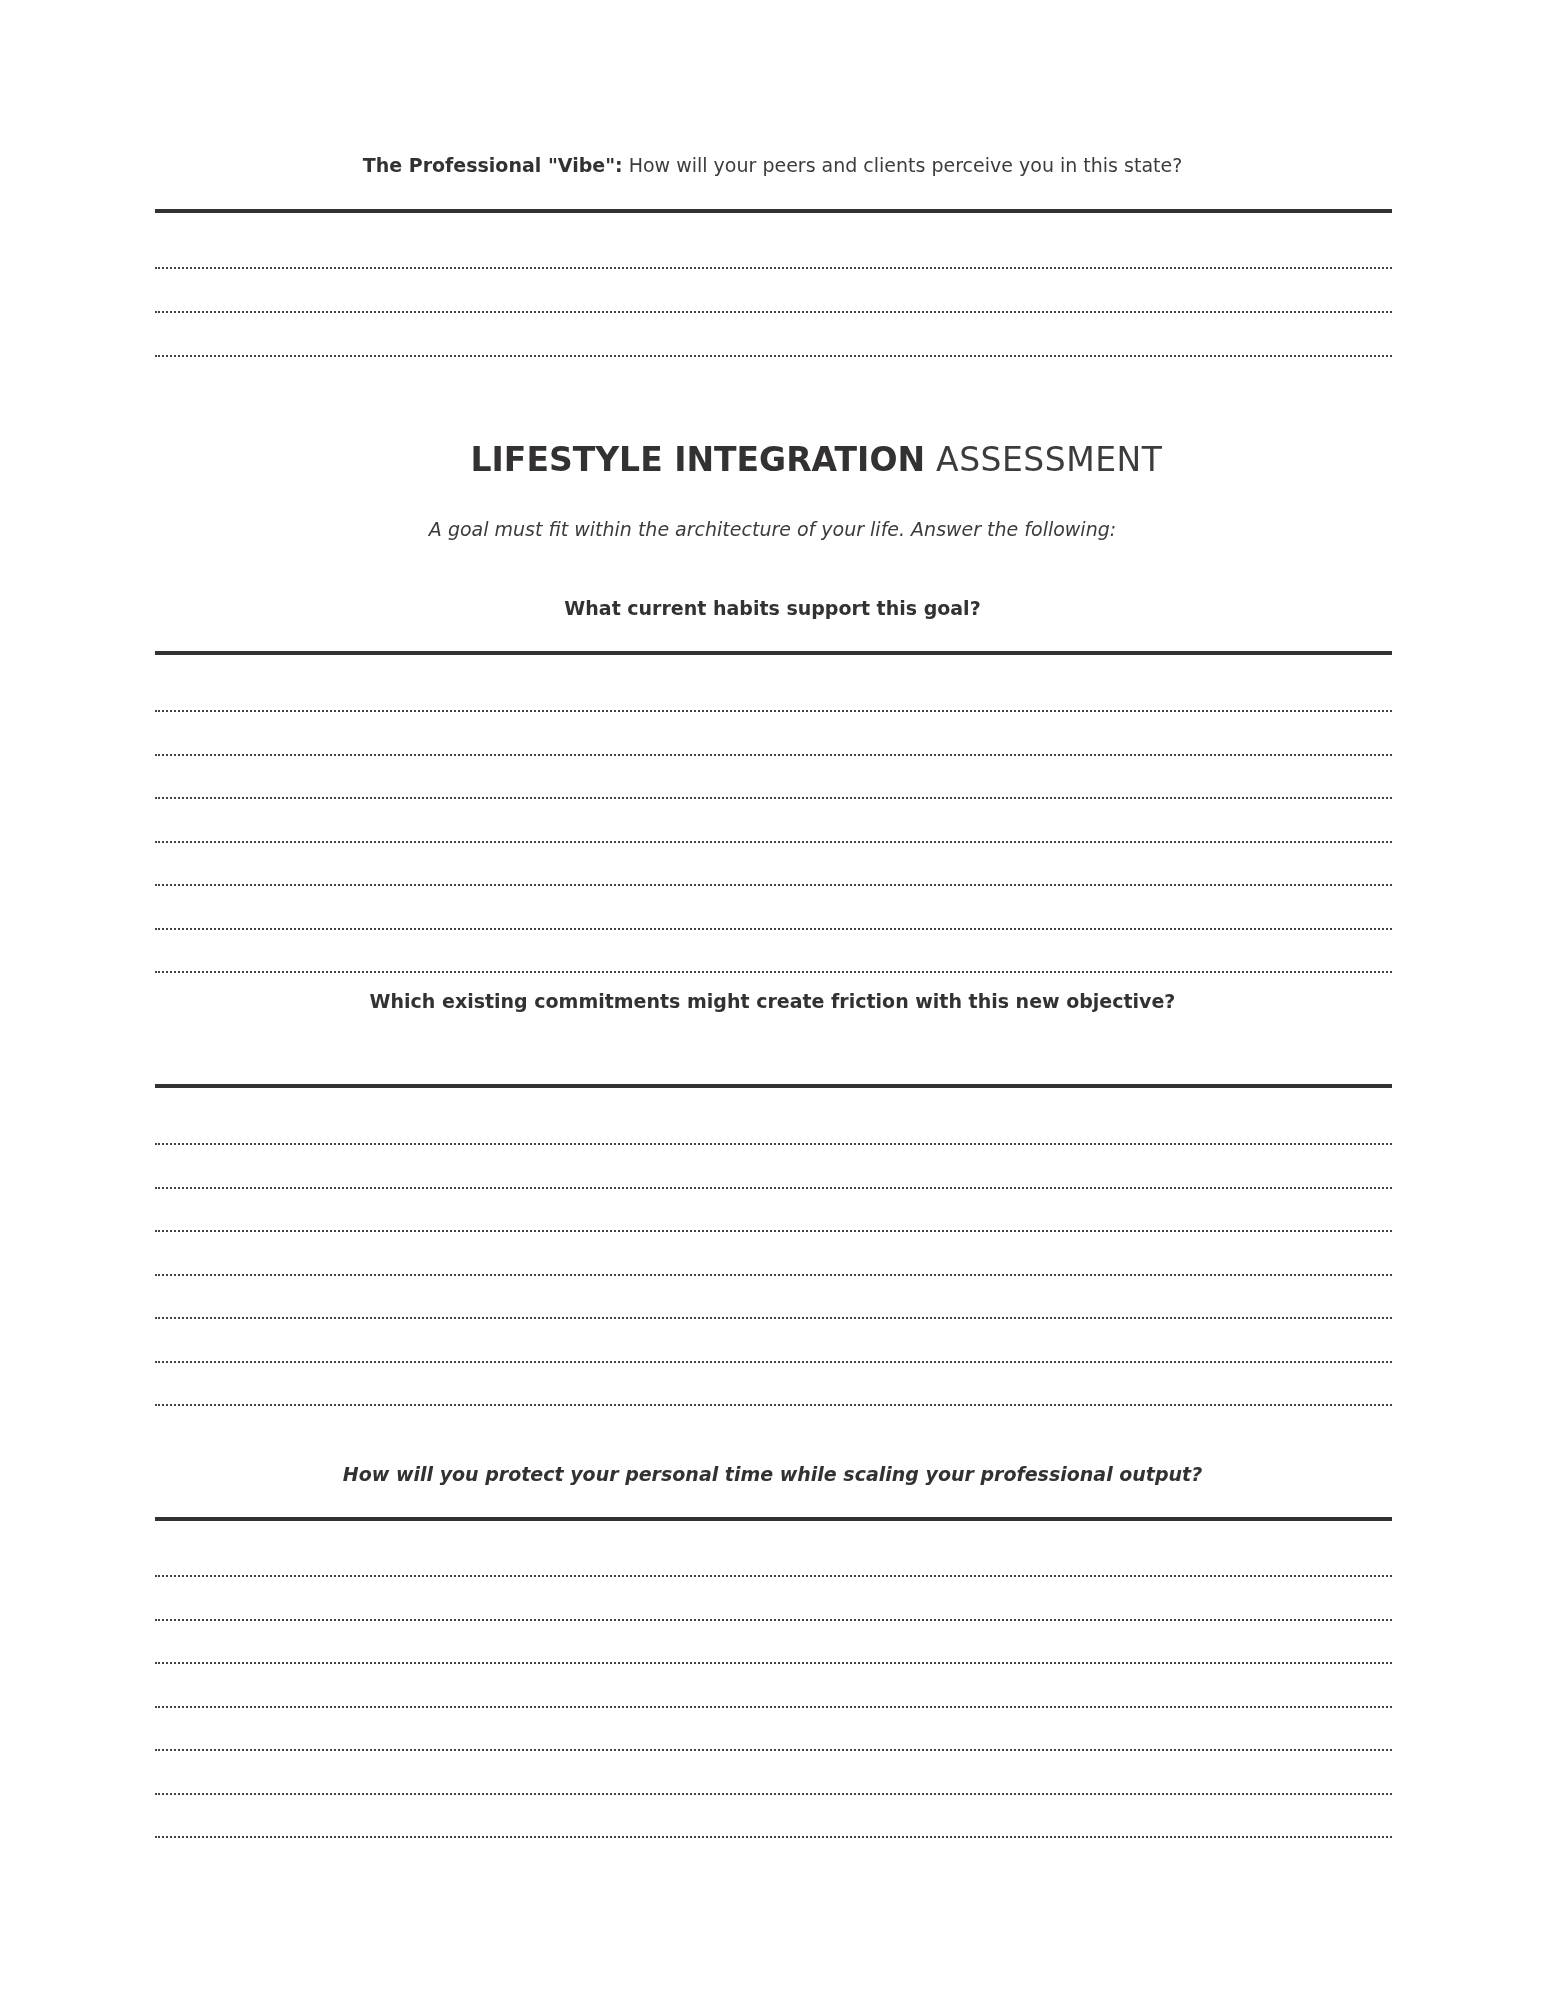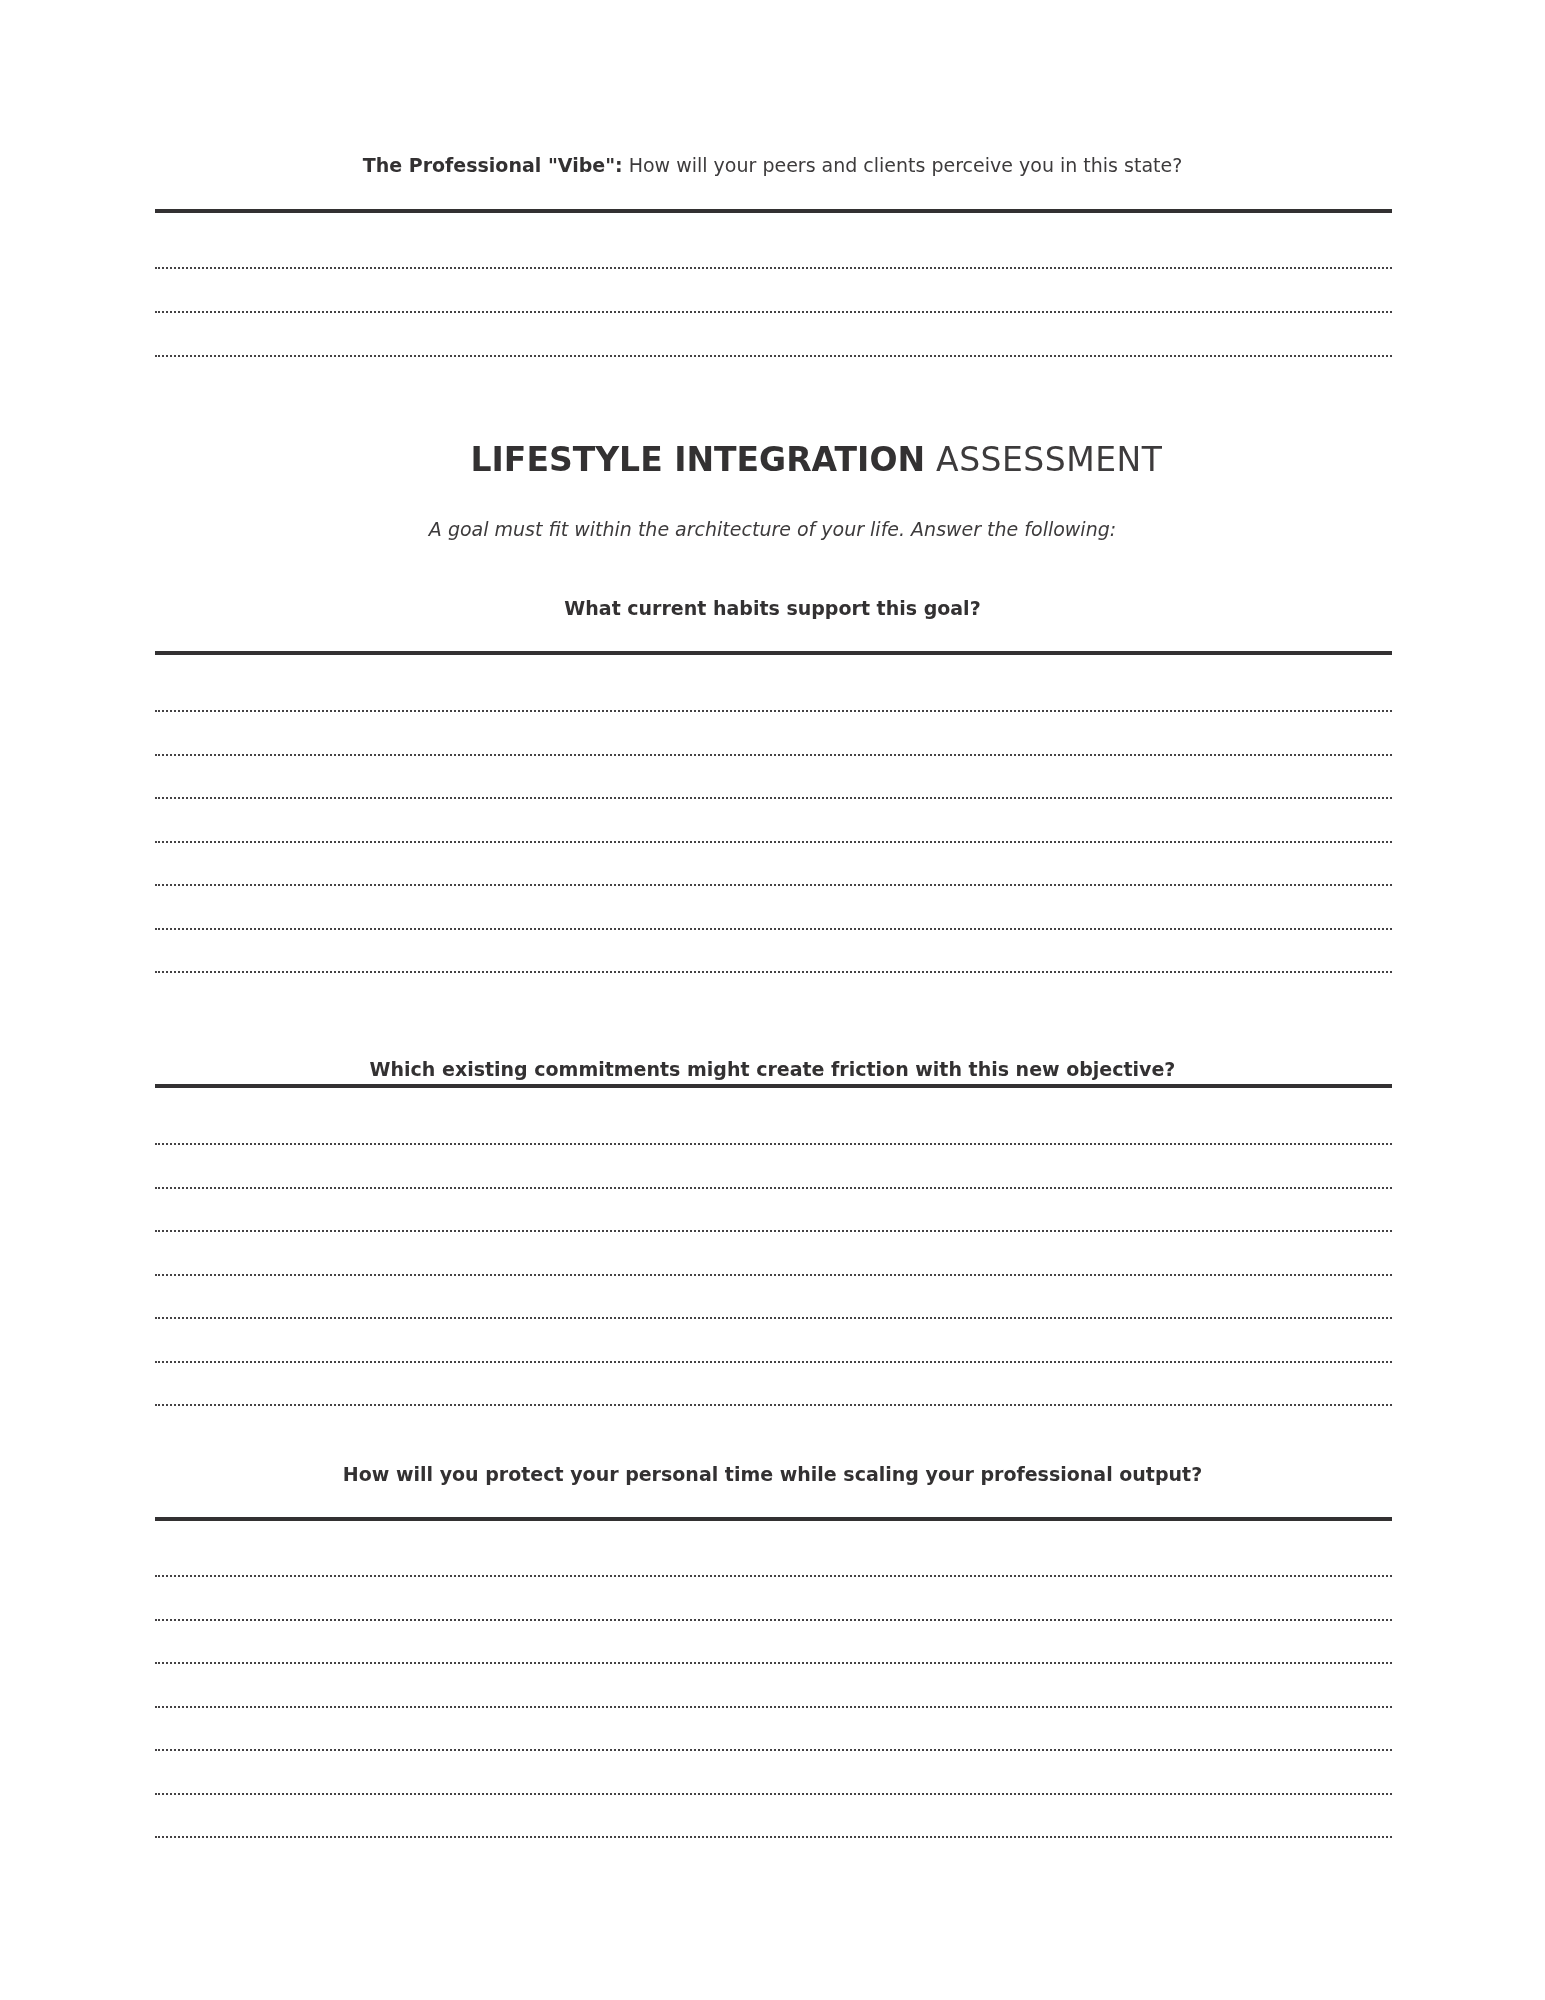--- a/index.html
+++ b/index.html
@@ -35,31 +35,31 @@
 <div class="abs question" style="top:596px;">What current habits support this goal?</div>
 <div class="heavy-rule" style="top:651px;"></div>
 <div class="dotted-rule" style="top:710px;"></div>
 <div class="dotted-rule" style="top:754px;"></div>
 <div class="dotted-rule" style="top:797px;"></div>
 <div class="dotted-rule" style="top:841px;"></div>
 <div class="dotted-rule" style="top:884px;"></div>
 <div class="dotted-rule" style="top:928px;"></div>
 <div class="dotted-rule" style="top:971px;"></div>
 
-<div class="abs question" style="top:1057px;">Which existing commitments might create friction with this new objective?</div>
+<div class="abs question" style="top:989px;">Which existing commitments might create friction with this new objective?</div>
 <div class="heavy-rule" style="top:1084px;"></div>
 <div class="dotted-rule" style="top:1143px;"></div>
 <div class="dotted-rule" style="top:1187px;"></div>
 <div class="dotted-rule" style="top:1230px;"></div>
 <div class="dotted-rule" style="top:1274px;"></div>
 <div class="dotted-rule" style="top:1317px;"></div>
 <div class="dotted-rule" style="top:1361px;"></div>
 <div class="dotted-rule" style="top:1404px;"></div>
 
-<div class="abs question" style="top:1462px;">How will you protect your personal time while scaling your professional output?</div>
+<div class="abs question" style="top:1462px;font-style:italic;">How will you protect your personal time while scaling your professional output?</div>
 <div class="heavy-rule" style="top:1517px;"></div>
 <div class="dotted-rule" style="top:1575px;"></div>
 <div class="dotted-rule" style="top:1619px;"></div>
 <div class="dotted-rule" style="top:1662px;"></div>
 <div class="dotted-rule" style="top:1706px;"></div>
 <div class="dotted-rule" style="top:1749px;"></div>
 <div class="dotted-rule" style="top:1793px;"></div>
 <div class="dotted-rule" style="top:1836px;"></div>
 
 </body></html>

